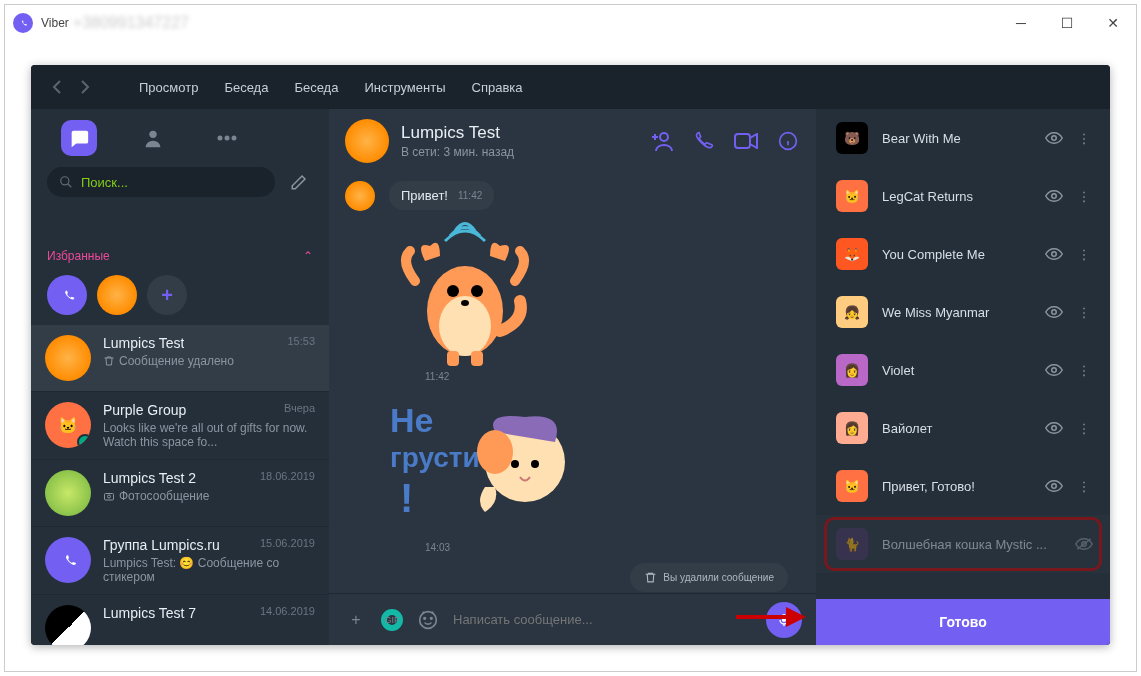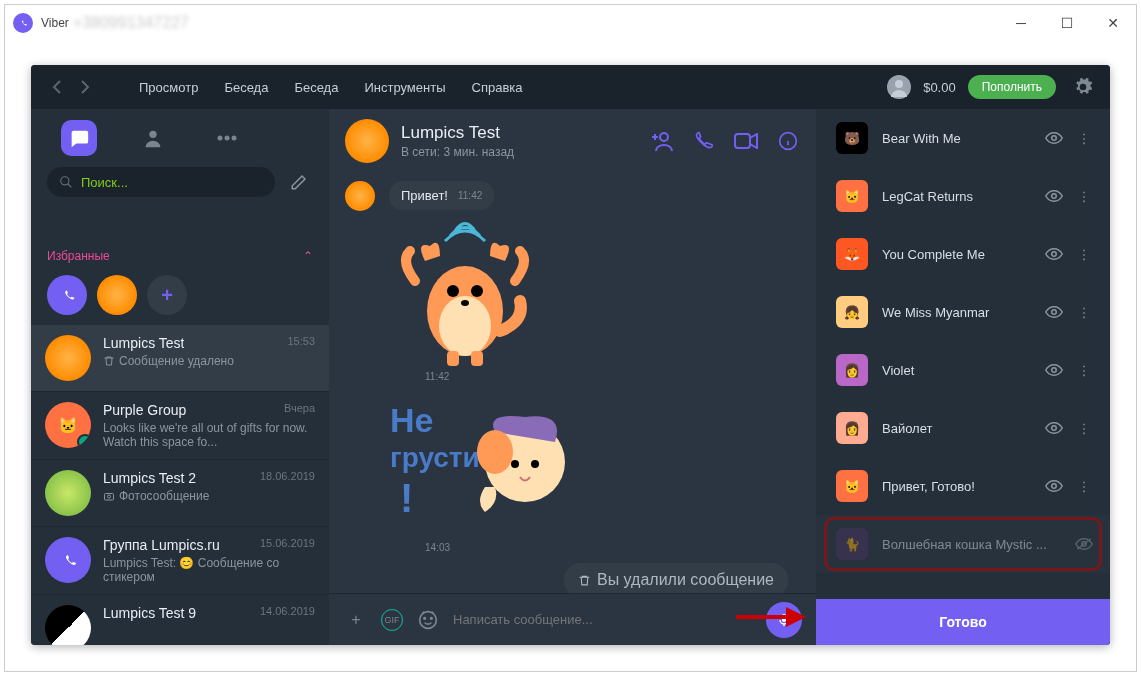--- a/index.html
+++ b/index.html
@@ -57,21 +57,21 @@
 .hstatus { color: #8a95a0; font-size: 12px; margin-top: 2px; }
 .hactions { margin-left: auto; display: flex; gap: 18px; color: #7360f2; }
 .hactions .ic { width: 24px; height: 24px; display: flex; align-items: center; justify-content: center; }
 .msgarea { flex: 1; overflow: hidden; padding: 8px 16px; }
 .msgrow { display: flex; gap: 14px; align-items: flex-start; margin-bottom: 0; }
 .msgava { width: 30px; height: 30px; border-radius: 50%; overflow: hidden; flex-shrink: 0; }
 .bubble { background: #333d48; color: #e2e8ee; padding: 7px 12px; border-radius: 14px; font-size: 13px; display: inline-flex; align-items: center; gap: 10px; }
 .bubble .btime { color: #7a8591; font-size: 10px; }
 .sticker { width: 160px; height: 160px; margin-left: 40px; position: relative; }
 .stime { text-align: left; margin-left: 80px; color: #7a8591; font-size: 10px; margin-bottom: 10px; }
-.deleted { background: #333d48; color: #aeb8c2; padding: 8px 14px; border-radius: 16px; font-size: 16px; display: inline-flex; align-items: center; gap: 6px; margin-left: auto; }
+.deleted { background: #333d48; color: #aeb8c2; padding: 8px 14px; border-radius: 16px; font-size: 10px; display: inline-flex; align-items: center; gap: 6px; margin-left: auto; }
 .delrow { display: flex; justify-content: flex-end; padding-right: 12px; }
 .inputbar { height: 52px; display: flex; align-items: center; padding: 0 14px; gap: 12px; border-top: 1px solid #1e2832; }
 .inputbar .ib { color: #7a8591; width: 26px; height: 26px; display: flex; align-items: center; justify-content: center; }
 .msginput { flex: 1; color: #6a7581; font-size: 13px; background: none; border: none; outline: none; }
 .micbtn { width: 36px; height: 36px; border-radius: 50%; background: #7360f2; display: flex; align-items: center; justify-content: center; }
 
 
 .rightcol { width: 294px; background: #242f3a; display: flex; flex-direction: column; }
 .stklist { flex: 1; overflow: hidden; }
 .stkitem { height: 58px; display: flex; align-items: center; padding: 0 16px 0 20px; gap: 14px; color: #d8dfe6; font-size: 13px; position: relative; }
@@ -133,35 +133,20 @@
             <path d="M2 1l6 6-6 6" stroke="#5a6570" stroke-width="2" fill="none"></path>
           </svg>
         </div>
       <div class="menubar">
         <span>Просмотр</span>
         <span>Беседа</span>
         <span>Беседа</span>
         <span>Инструменты</span>
         <span>Справка</span>
       </div>
-      <div class="topright">
-        <div class="avatar-small">
-            <svg width="24" height="24" viewBox="0 0 24 24">
-              <circle cx="12" cy="9" r="4" fill="#c5ced7"></circle>
-              <path d="M4 22c0-4 4-7 8-7s8 3 8 7" fill="#c5ced7"></path>
-            </svg>
-          </div>
-        <span class="balance">$0.00</span>
-        <div class="topup-btn">Пополнить</div>
-        <div class="gear">
-            <svg width="20" height="20" viewBox="0 0 24 24" fill="#8a95a0">
-              <path d="M12 8a4 4 0 100 8 4 4 0 000-8zm9 4l2 1-1 3-2-1a8 8 0 01-2 2l1 2-3 1-1-2h-3l-1 2-3-1 1-2a8 8 0 01-2-2l-2 1-1-3 2-1v-3l-2-1 1-3 2 1a8 8 0 012-2l-1-2 3-1 1 2h3l1-2 3 1-1 2a8 8 0 012 2l2-1 1 3-2 1v3z" opacity=".9"></path>
-            </svg>
-          </div>
-      </div>
     </div>
 
     <div class="main3">
 
       <div class="leftcol">
         <div class="lefticons">
           <div class="tabicon active">
               <svg width="22" height="22" viewBox="0 0 24 24" fill="#fff">
                 <path d="M4 4h16a2 2 0 012 2v10a2 2 0 01-2 2H9l-5 4V6a2 2 0 012-2z"></path>
               </svg>
@@ -264,21 +249,21 @@
                 </div>
               <div class="cmsg">
                   <span>Lumpics Test: 😊 Сообщение со стикером</span>
                 </div>
             </div>
           </div>
           <div class="chatitem">
             <div class="chava bw-av"></div>
             <div class="chatmeta">
               <div class="crow1">
-                  <span class="cname">Lumpics Test 9</span>
+                  <span class="cname">Lumpics Test 7</span>
                   <span class="ctime">14.06.2019</span>
                 </div>
             </div>
           </div>
         </div>
       </div>
 
       <div class="midcol">
         <div class="chathdr">
           <div class="chava2 orange-slice"></div>
@@ -357,21 +342,21 @@
             <div class="deleted">
               <svg width="13" height="13" viewBox="0 0 24 24" fill="none" stroke="#aeb8c2" stroke-width="2">
                   <path d="M3 6h18M8 6V4h8v2M6 6l1 14h10l1-14"></path>
                 </svg>
               <span>Вы удалили сообщение</span>
             </div>
           </div>
         </div>
         <div class="inputbar">
           <div class="ib">+</div>
-          <div class="ib" style="font-size:9px;border:1px solid #14b8a6;border-radius:50%;width:22px;height:22px;line-height:20px;text-align:center">GIF</div>
+          <div class="ib" style="font-size:9px;border:6px solid #14b8a6;border-radius:50%;width:22px;height:22px;line-height:20px;text-align:center">GIF</div>
           <div class="ib">
               <svg width="20" height="20" viewBox="0 0 24 24" fill="none" stroke="#7a8591" stroke-width="2">
                 <circle cx="12" cy="12" r="10"></circle>
                 <circle cx="8" cy="10" r="1" fill="#7a8591"></circle>
                 <circle cx="16" cy="10" r="1" fill="#7a8591"></circle>
                 <path d="M8 15c1 2 3 2 4 2s3 0 4-2"></path>
                 <path d="M7 4l-1-2M17 4l1-2"></path>
               </svg>
             </div>
           <input class="msginput" placeholder="Написать сообщение..." style="">

